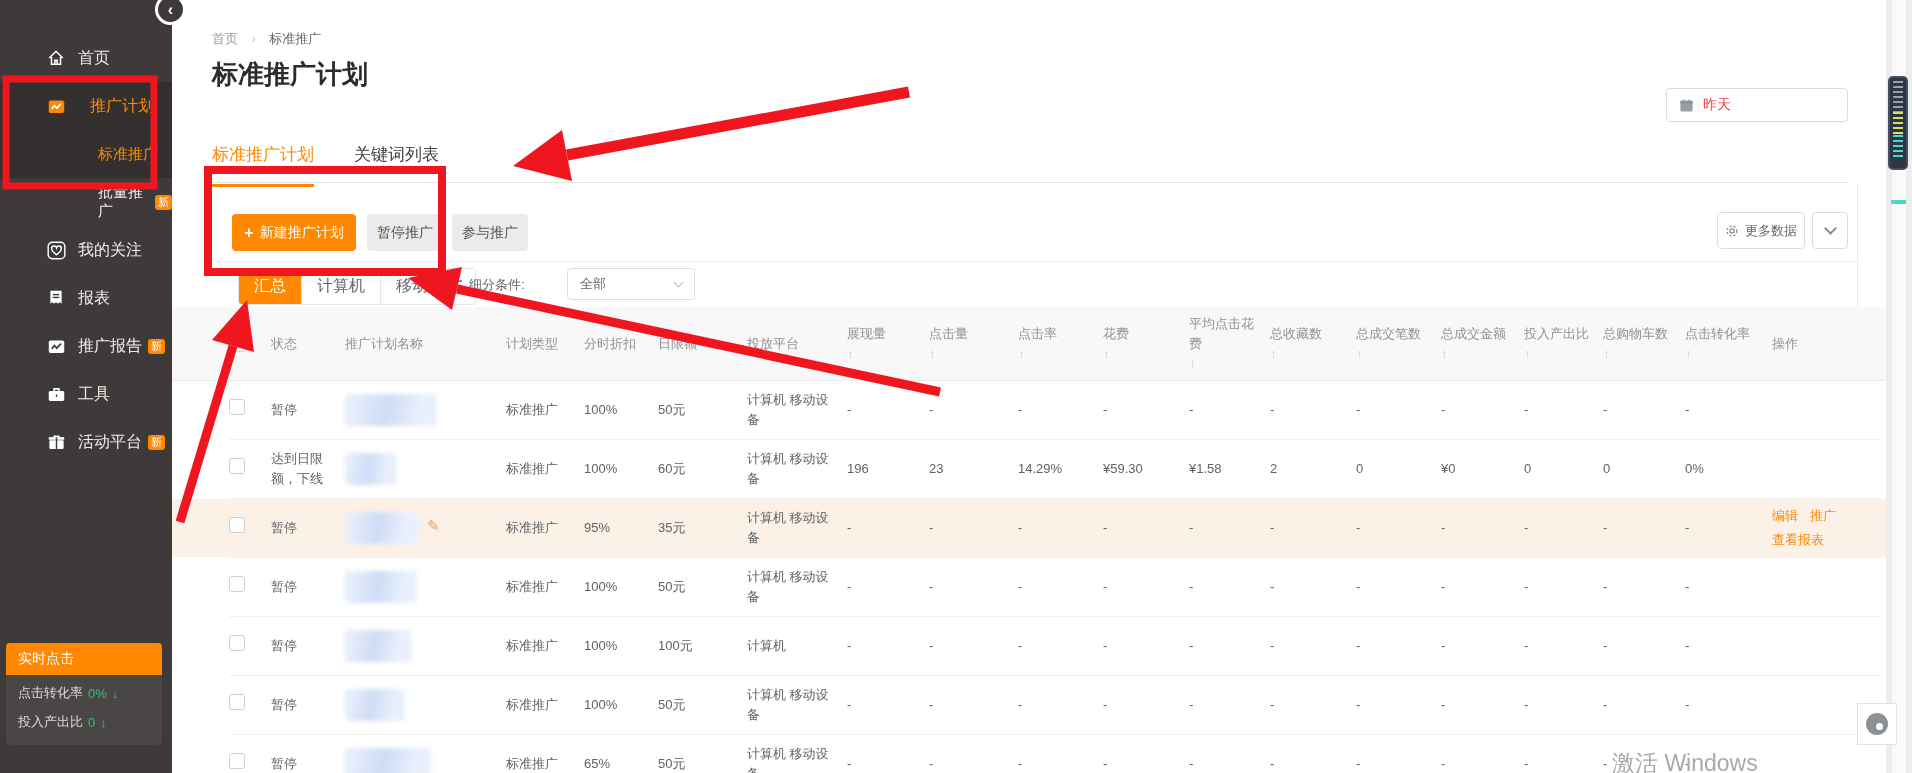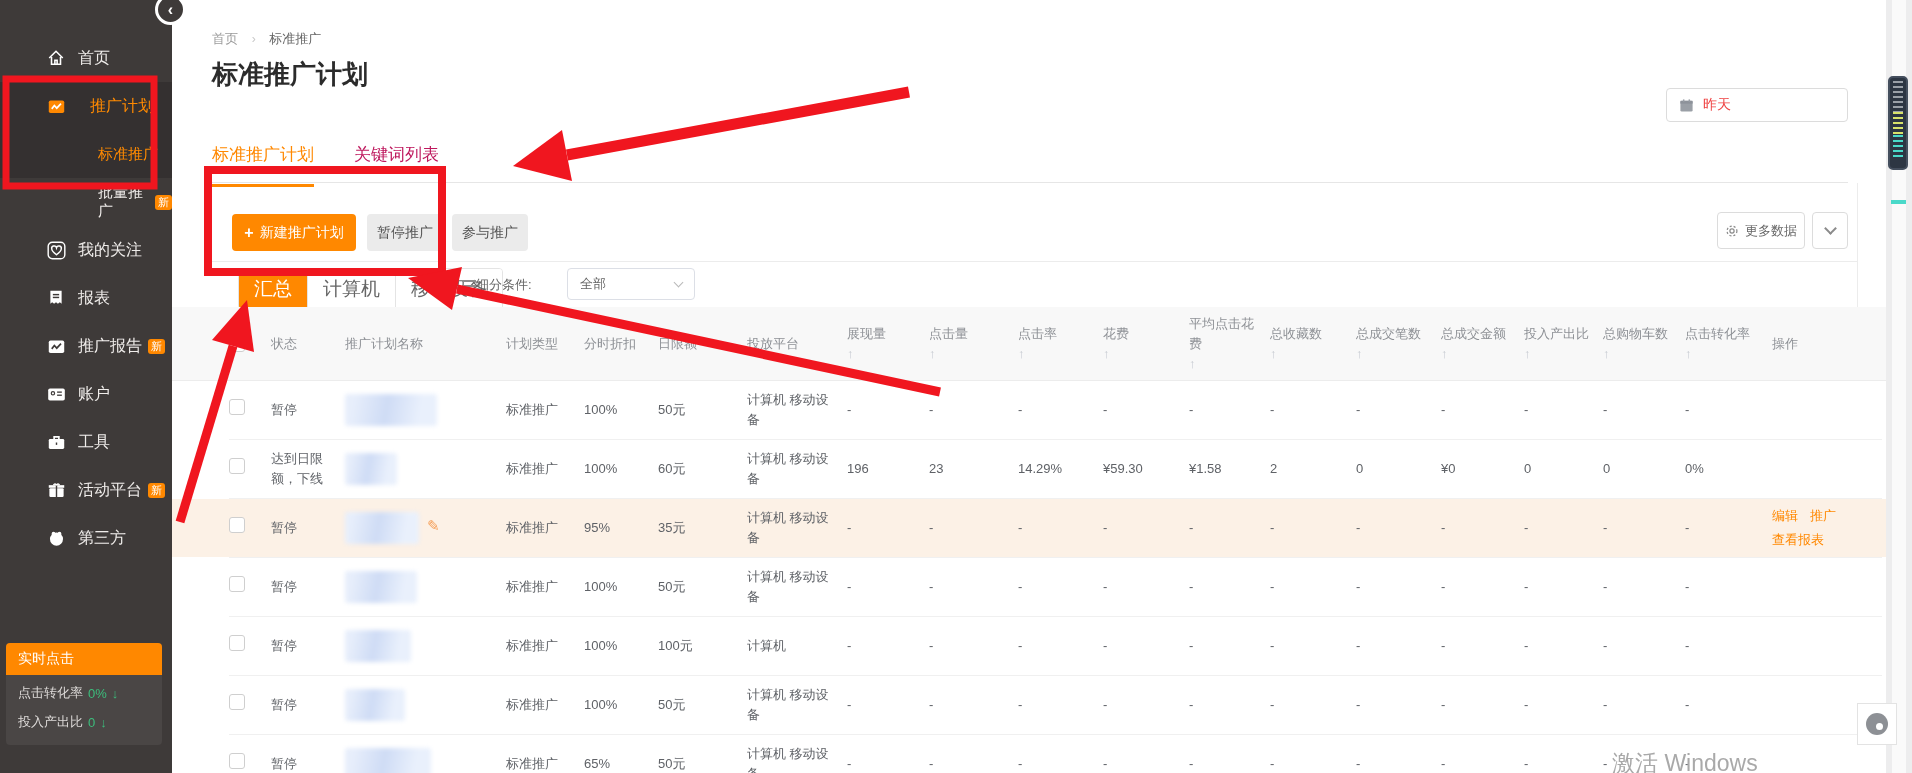--- a/index.html
+++ b/index.html
@@ -30,21 +30,21 @@
   .main { position:absolute; left:172px; top:0; right:0; height:687px; background:#fff; }
   .breadcrumb { position:absolute; left:40px; top:30px; font-size:13px; color:#9b9b9b; }
   .breadcrumb .sep { color:#c9c9c9; margin:0 10px; font-size:12px; }
   .breadcrumb .cur { color:#666; }
   .page-title { position:absolute; left:40px; top:57px; font-size:26px; color:#2b2b2b; }
   .datebox { position:absolute; left:1494px; top:88px; width:182px; height:34px; border:1px solid #dcdcdc;
     border-radius:4px; display:flex; align-items:center; gap:9px; padding:0 12px; background:#fff;
     color:#ef4444; font-size:14px; cursor:pointer; }
 
   .tabs { position:absolute; left:40px; top:143px; display:flex; gap:40px; font-size:17px; }
-  .tab { color:#be185d; cursor:pointer; padding-bottom:18px; }
+  .tab { color:#404040; cursor:pointer; padding-bottom:18px; }
   .tab.active { color:#ff8800; border-bottom:3px solid #ff8800; }
   .tabline { position:absolute; left:40px; top:182px; width:1636px; height:1px; background:#e6e6e6; }
 
   .toolbar { position:absolute; left:40px; top:183px; width:1646px; height:79px; border-bottom:1px solid #ececec;
     border-right:1px solid #ececec; }
   .btn { position:absolute; top:31px; height:37px; border:none; border-radius:4px; font-size:14px; cursor:pointer;
     font-family:inherit; display:flex; align-items:center; justify-content:center; }
   .btn-primary { left:20px; width:124px; background:#ff8800; color:#fff; gap:6px; }
   .btn-plus { font-size:16px; font-weight:bold; }
   .btn-gray { background:#ebebeb; color:#555; }
@@ -53,24 +53,24 @@
   .btn-more { position:absolute; left:1505px; top:29px; width:88px; height:37px; border:1px solid #dcdcdc;
     border-radius:4px; background:#fff; color:#666; font-size:13px; display:flex; align-items:center;
     justify-content:center; gap:6px; cursor:pointer; }
   .btn-carrot { position:absolute; left:1600px; top:29px; width:36px; height:37px; border:1px solid #dcdcdc;
     border-radius:4px; background:#fff; display:flex; align-items:center; justify-content:center; cursor:pointer; }
   .chev { width:9px; height:9px; border-right:2px solid #8b8b8b; border-bottom:2px solid #8b8b8b;
     transform:rotate(45deg); margin-top:-4px; }
 
   .subbar { position:absolute; left:40px; top:262px; width:1646px; height:45px; border-right:1px solid #ececec; }
   .seg { position:absolute; left:26px; top:6px; display:flex; border:1px solid #e4e4e4; border-radius:4px; overflow:hidden; }
-  .seg div { padding:7px 15px; font-size:19px; color:#666; background:#fff; cursor:pointer; border-left:1px solid #e4e4e4; }
+  .seg div { padding:7px 15px; font-size:16px; color:#666; background:#fff; cursor:pointer; border-left:1px solid #e4e4e4; }
   .seg div:first-child { border-left:none; }
   .seg div.on { background:#ff8800; color:#fff; }
-  .filterlab { position:absolute; left:250px; top:14px; display:flex; align-items:center; font-size:13px; color:#666; }
+  .filterlab { position:absolute; left:236px; top:14px; display:flex; align-items:center; gap:7px; font-size:13px; color:#666; }
   .listicon { display:inline-block; width:14px; height:11px;
     background:repeating-linear-gradient(#8d8d8d 0 2px, transparent 2px 5px); }
   .select { position:absolute; left:355px; top:6px; width:128px; height:32px; border:1px solid #dcdfe6; border-radius:4px;
     display:flex; align-items:center; justify-content:space-between; padding:0 12px; font-size:13px; color:#666; cursor:pointer; }
   .select .chev { border-color:#b9b9b9; width:7px; height:7px; border-width:1.5px; }
 
   
   .tablewrap { position:absolute; left:0; top:307px; width:1740px; }
   :root { --cols:42px 74px 161px 78px 74px 89px 100px 82px 89px 85px 86px 81px 86px 85px 83px 79px 82px 87px 110px; }
   .thead { margin-left:57px; width:1653px; display:grid; grid-template-columns:var(--cols);
@@ -170,59 +170,38 @@
             <rect x="1.5" y="3" width="13" height="10.5" rx="1.5" fill="#fff"></rect>
             <polyline points="4,10 6.2,7.2 8.2,9.4 11.8,5.6" fill="none" stroke="#3e3a39" stroke-width="1.4"></polyline>
           </svg>
       </span>
         <span>推广报告</span>
       <span class="badge">新</span>
     </li>
     <li>
       <span class="nicon">
         <svg width="19" height="19" viewBox="0 0 16 16">
-            <rect x="1" y="3" width="14" height="10" rx="1.5" fill="#fff"></rect>
-            <circle cx="5" cy="7" r="1.4" fill="none" stroke="#3e3a39" stroke-width="1"></circle>
-            <line x1="8.5" y1="6" x2="12.5" y2="6" stroke="#3e3a39" stroke-width="1.1"></line>
-            <line x1="8.5" y1="8.6" x2="12.5" y2="8.6" stroke="#3e3a39" stroke-width="1.1"></line>
-          </svg>
-      </span>
-        <span>账户</span>
-    </li>
-    <li>
-      <span class="nicon">
-        <svg width="19" height="19" viewBox="0 0 16 16">
             <rect x="1.5" y="5" width="13" height="8.5" rx="1.2" fill="#fff"></rect>
             <path d="M6 5 V3.2 H10 V5" fill="none" stroke="#fff" stroke-width="1.4"></path>
             <line x1="8" y1="8" x2="8" y2="10" stroke="#3e3a39" stroke-width="1.2"></line>
           </svg>
       </span>
         <span>工具</span>
     </li>
     <li>
       <span class="nicon">
         <svg width="19" height="19" viewBox="0 0 16 16">
             <rect x="2" y="6" width="12" height="7.5" rx="1" fill="#fff"></rect>
             <rect x="1.5" y="3.5" width="13" height="2.2" fill="#fff"></rect>
             <line x1="8" y1="3.5" x2="8" y2="13.5" stroke="#3e3a39" stroke-width="1.2"></line>
             <path d="M5.5 3.5 q1-2 2.5 0 M10.5 3.5 q-1-2 -2.5 0" fill="none" stroke="#fff" stroke-width="1.2"></path>
           </svg>
       </span>
         <span>活动平台</span>
       <span class="badge">新</span>
-    </li>
-    <li>
-      <span class="nicon">
-        <svg width="19" height="19" viewBox="0 0 16 16">
-            <circle cx="8" cy="8.5" r="5.5" fill="#fff"></circle>
-            <circle cx="5.5" cy="4" r="1.6" fill="#fff"></circle>
-            <circle cx="10.5" cy="4" r="1.6" fill="#fff"></circle>
-          </svg>
-      </span>
-        <span>第三方</span>
     </li>
   </ul>
 
   <div class="realtime">
     <div class="rt-head">实时点击</div>
     <div class="rt-row">
       <span>点击转化率</span>
       <span class="rt-val">0%</span>
       <span class="rt-arrow">↓</span>
     </div>

